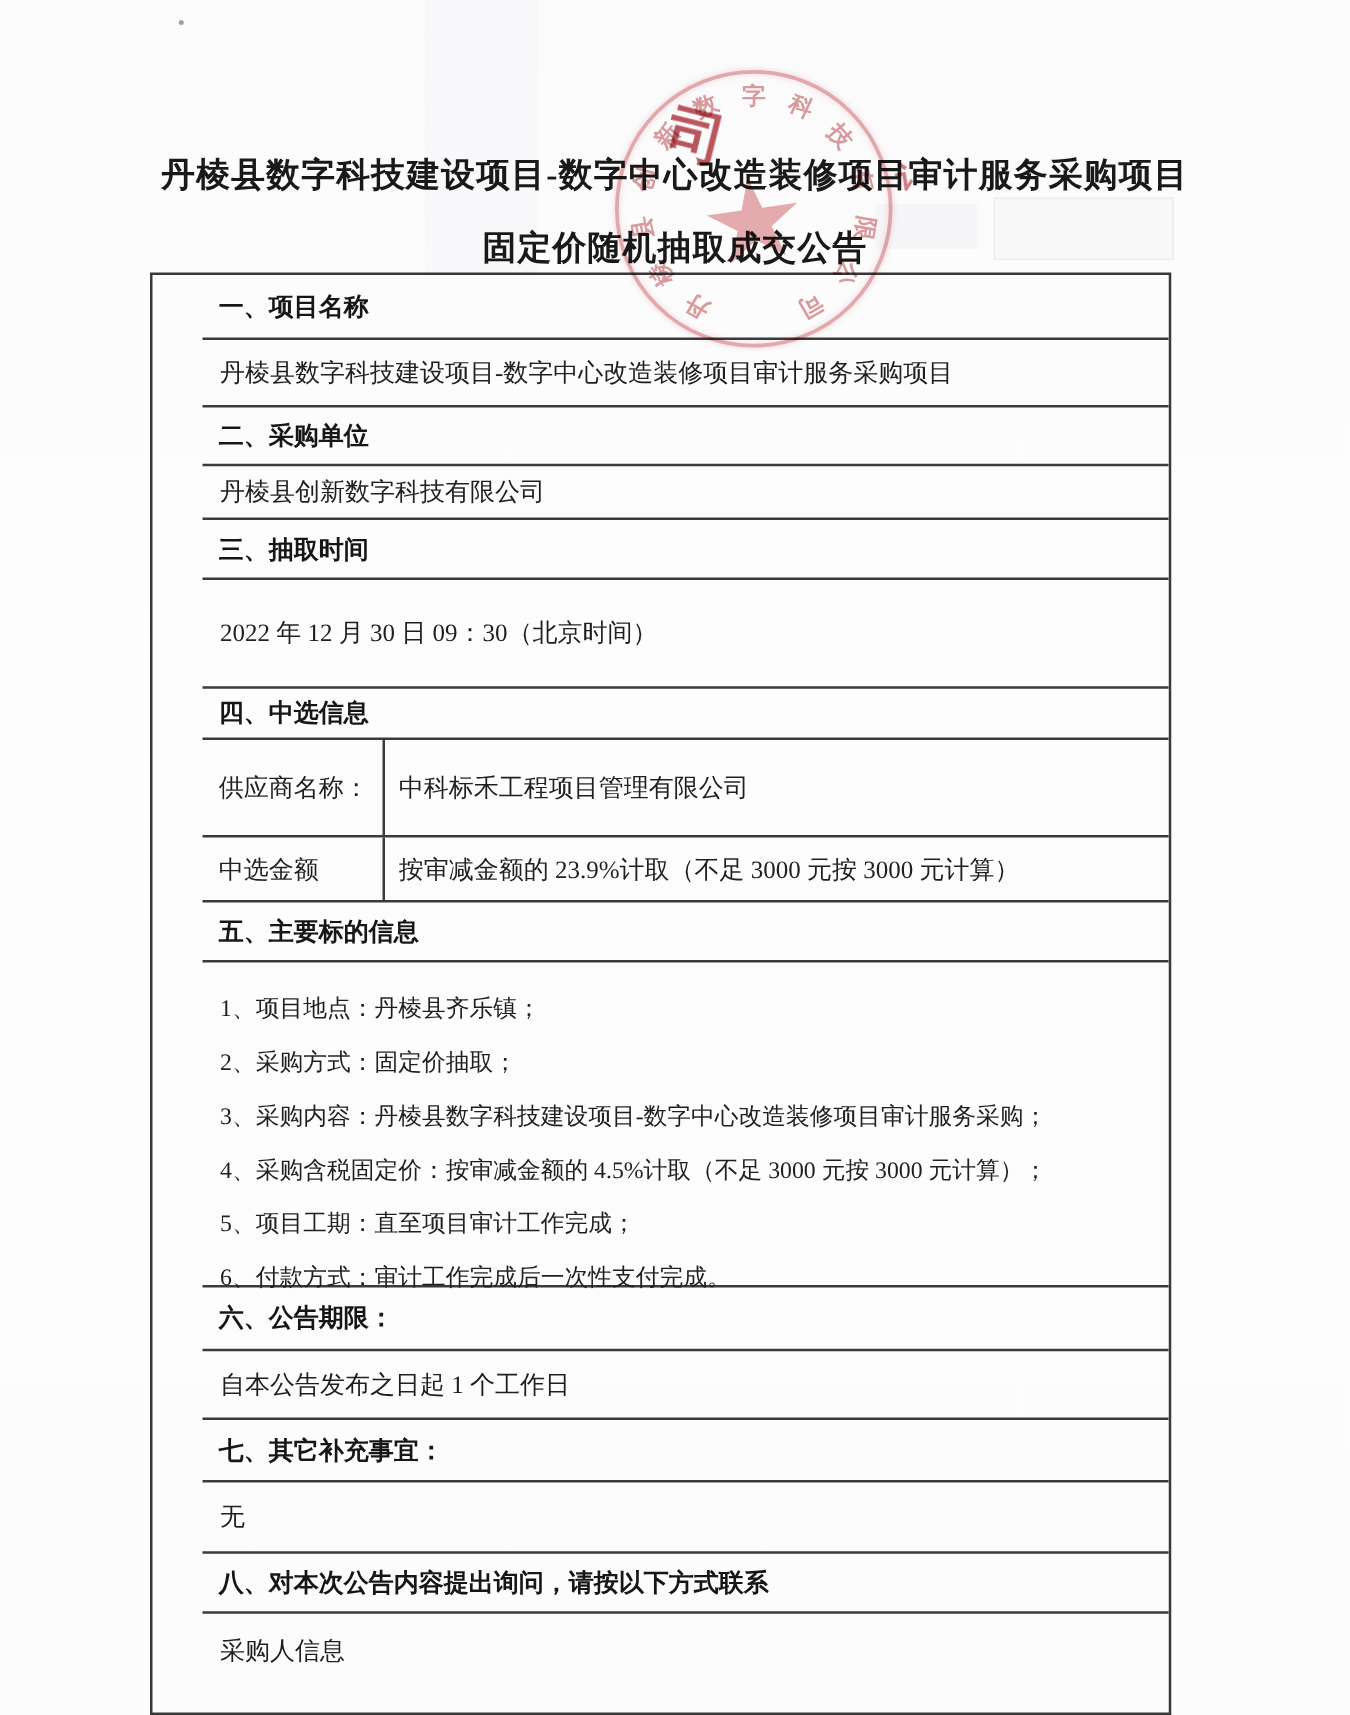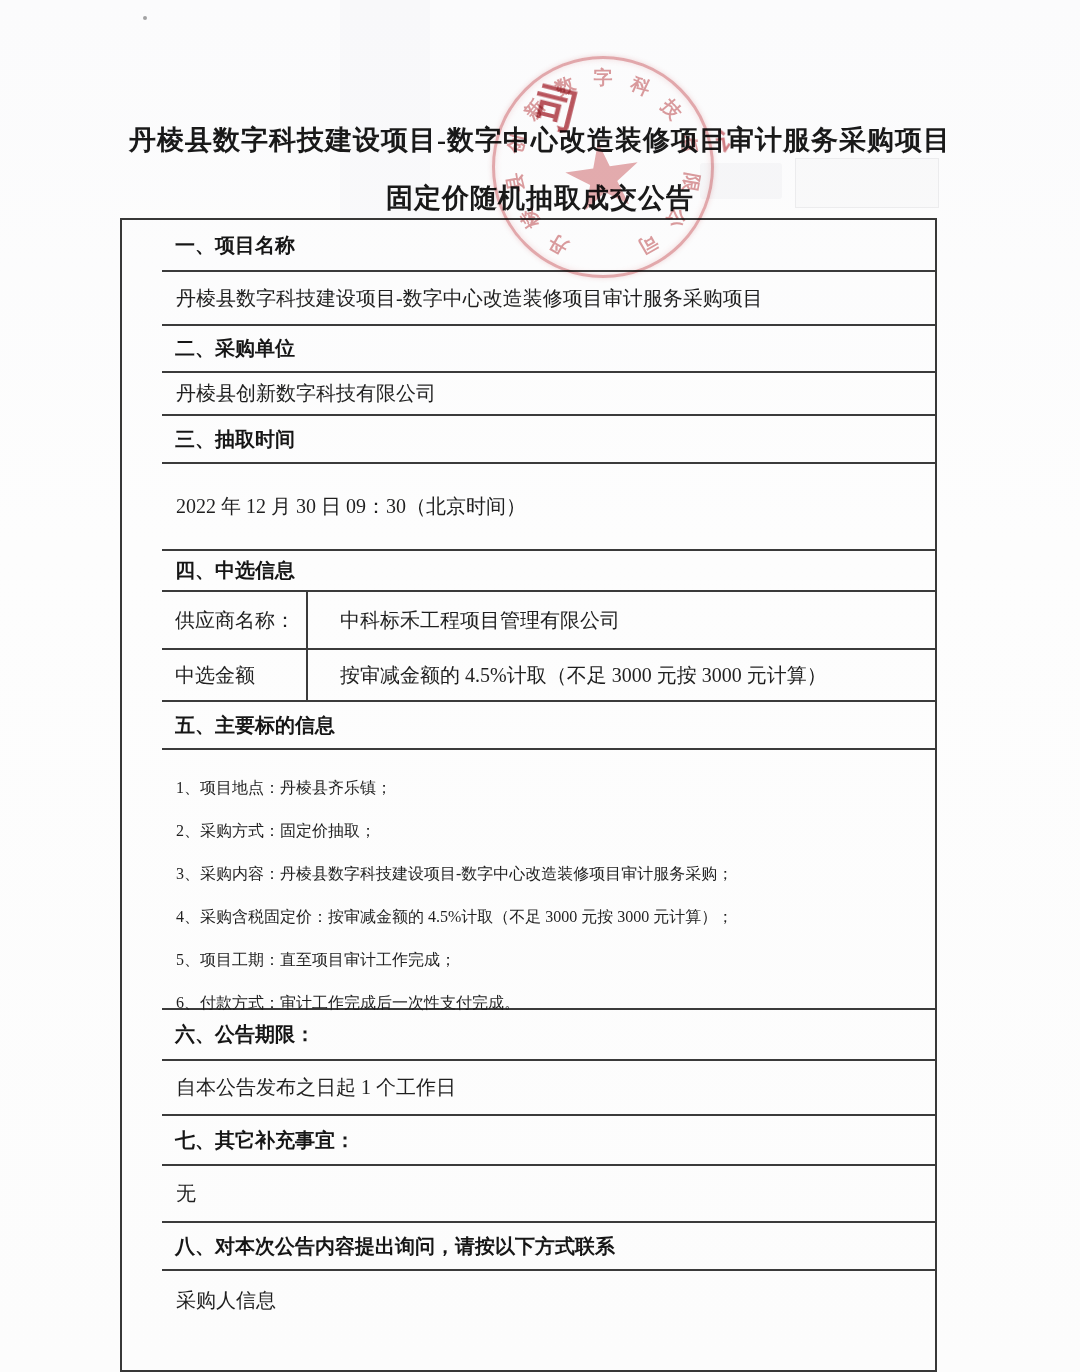--- a/index.html
+++ b/index.html
@@ -57,22 +57,22 @@
     border-top:2px solid #3b3b3b;font-size:20px;margin-left:40px;
   }
   .t-row:first-child{border-top:none;}
   .t-row.section{font-weight:700;padding-left:13px;color:#161616;}
   .t-row.value{font-weight:400;padding-left:14px;}
   .t-row.pair{padding:0;align-items:stretch;}
   .pair-label{
     width:146px;flex:0 0 146px;border-right:2px solid #3b3b3b;box-sizing:border-box;
     display:flex;align-items:center;padding-left:13px;
   }
-  .pair-value{flex:1;display:flex;align-items:center;padding-left:32px;}
-  .t-row.list{display:block;padding:16px 4px 0 14px;font-size:16px;font-family:Liberation Serif, serif;}
+  .pair-value{flex:1;display:flex;align-items:center;padding-left:11px;}
+  .t-row.list{display:block;padding:16px 4px 0 14px;font-size:19px;font-family:Liberation Serif, serif;}
   .list-line{line-height:43px;white-space:nowrap;}
 </style>
 </head>
 <body>
 
 <div class="page">
 
   <div class="artifact artifact-band"></div>
   <div class="artifact artifact-box1"></div>
   <div class="artifact artifact-box2"></div>
@@ -106,27 +106,27 @@
     <div class="t-row value" style="height:54px">丹棱县数字科技建设项目-数字中心改造装修项目审计服务采购项目</div>
 
     <div class="t-row section" style="height:47px">二、采购单位</div>
     <div class="t-row value" style="height:43px">丹棱县创新数字科技有限公司</div>
 
     <div class="t-row section" style="height:48px">三、抽取时间</div>
     <div class="t-row value" style="height:87px">2022 年 12 月 30 日 09：30（北京时间）</div>
 
     <div class="t-row section" style="height:41px">四、中选信息</div>
 
-    <div class="t-row pair" style="height:58px">
+    <div class="t-row pair" style="height:78px">
       <div class="pair-label">供应商名称：</div>
       <div class="pair-value">中科标禾工程项目管理有限公司</div>
     </div>
     <div class="t-row pair" style="height:52px">
       <div class="pair-label">中选金额</div>
-      <div class="pair-value">按审减金额的 4.5%计取（不足 3000 元按 3000 元计算）</div>
+      <div class="pair-value">按审减金额的 23.9%计取（不足 3000 元按 3000 元计算）</div>
     </div>
 
     <div class="t-row section" style="height:48px">五、主要标的信息</div>
 
     <div class="t-row list" style="height:260px">
       <div class="list-line">1、项目地点：丹棱县齐乐镇；</div>
       <div class="list-line">2、采购方式：固定价抽取；</div>
       <div class="list-line">3、采购内容：丹棱县数字科技建设项目-数字中心改造装修项目审计服务采购；</div>
       <div class="list-line">4、采购含税固定价：按审减金额的 4.5%计取（不足 3000 元按 3000 元计算）；</div>
       <div class="list-line">5、项目工期：直至项目审计工作完成；</div>

